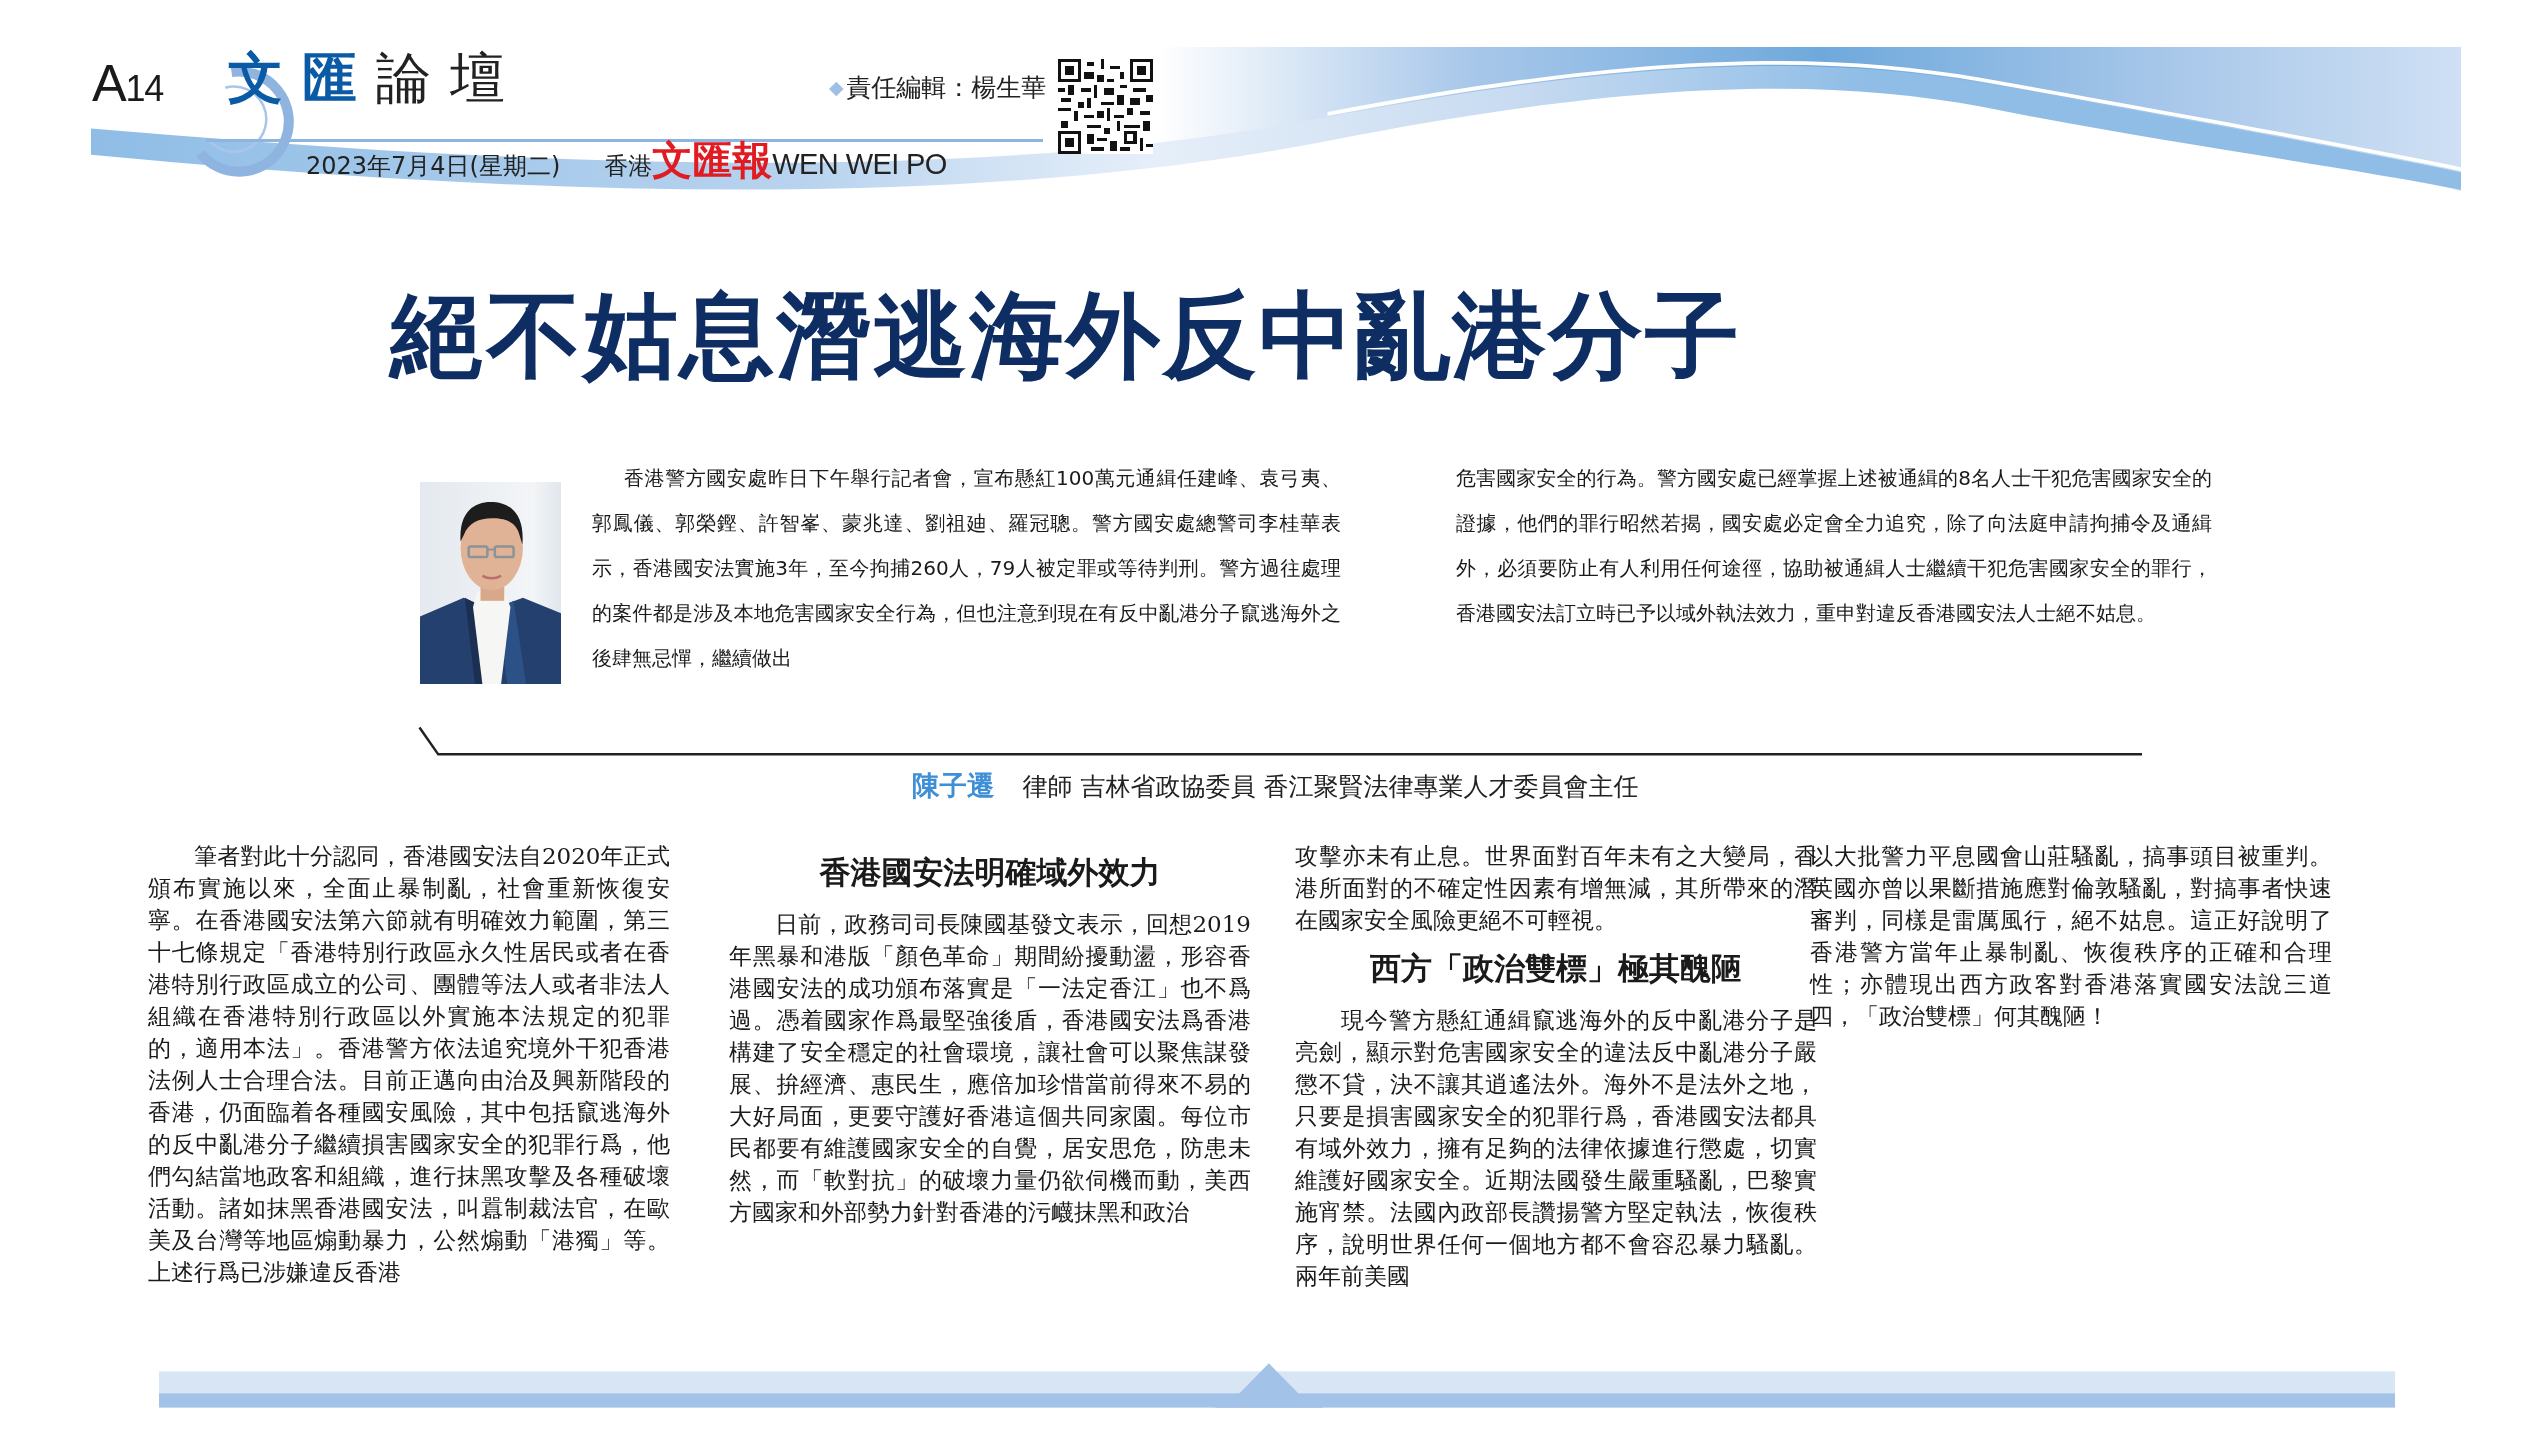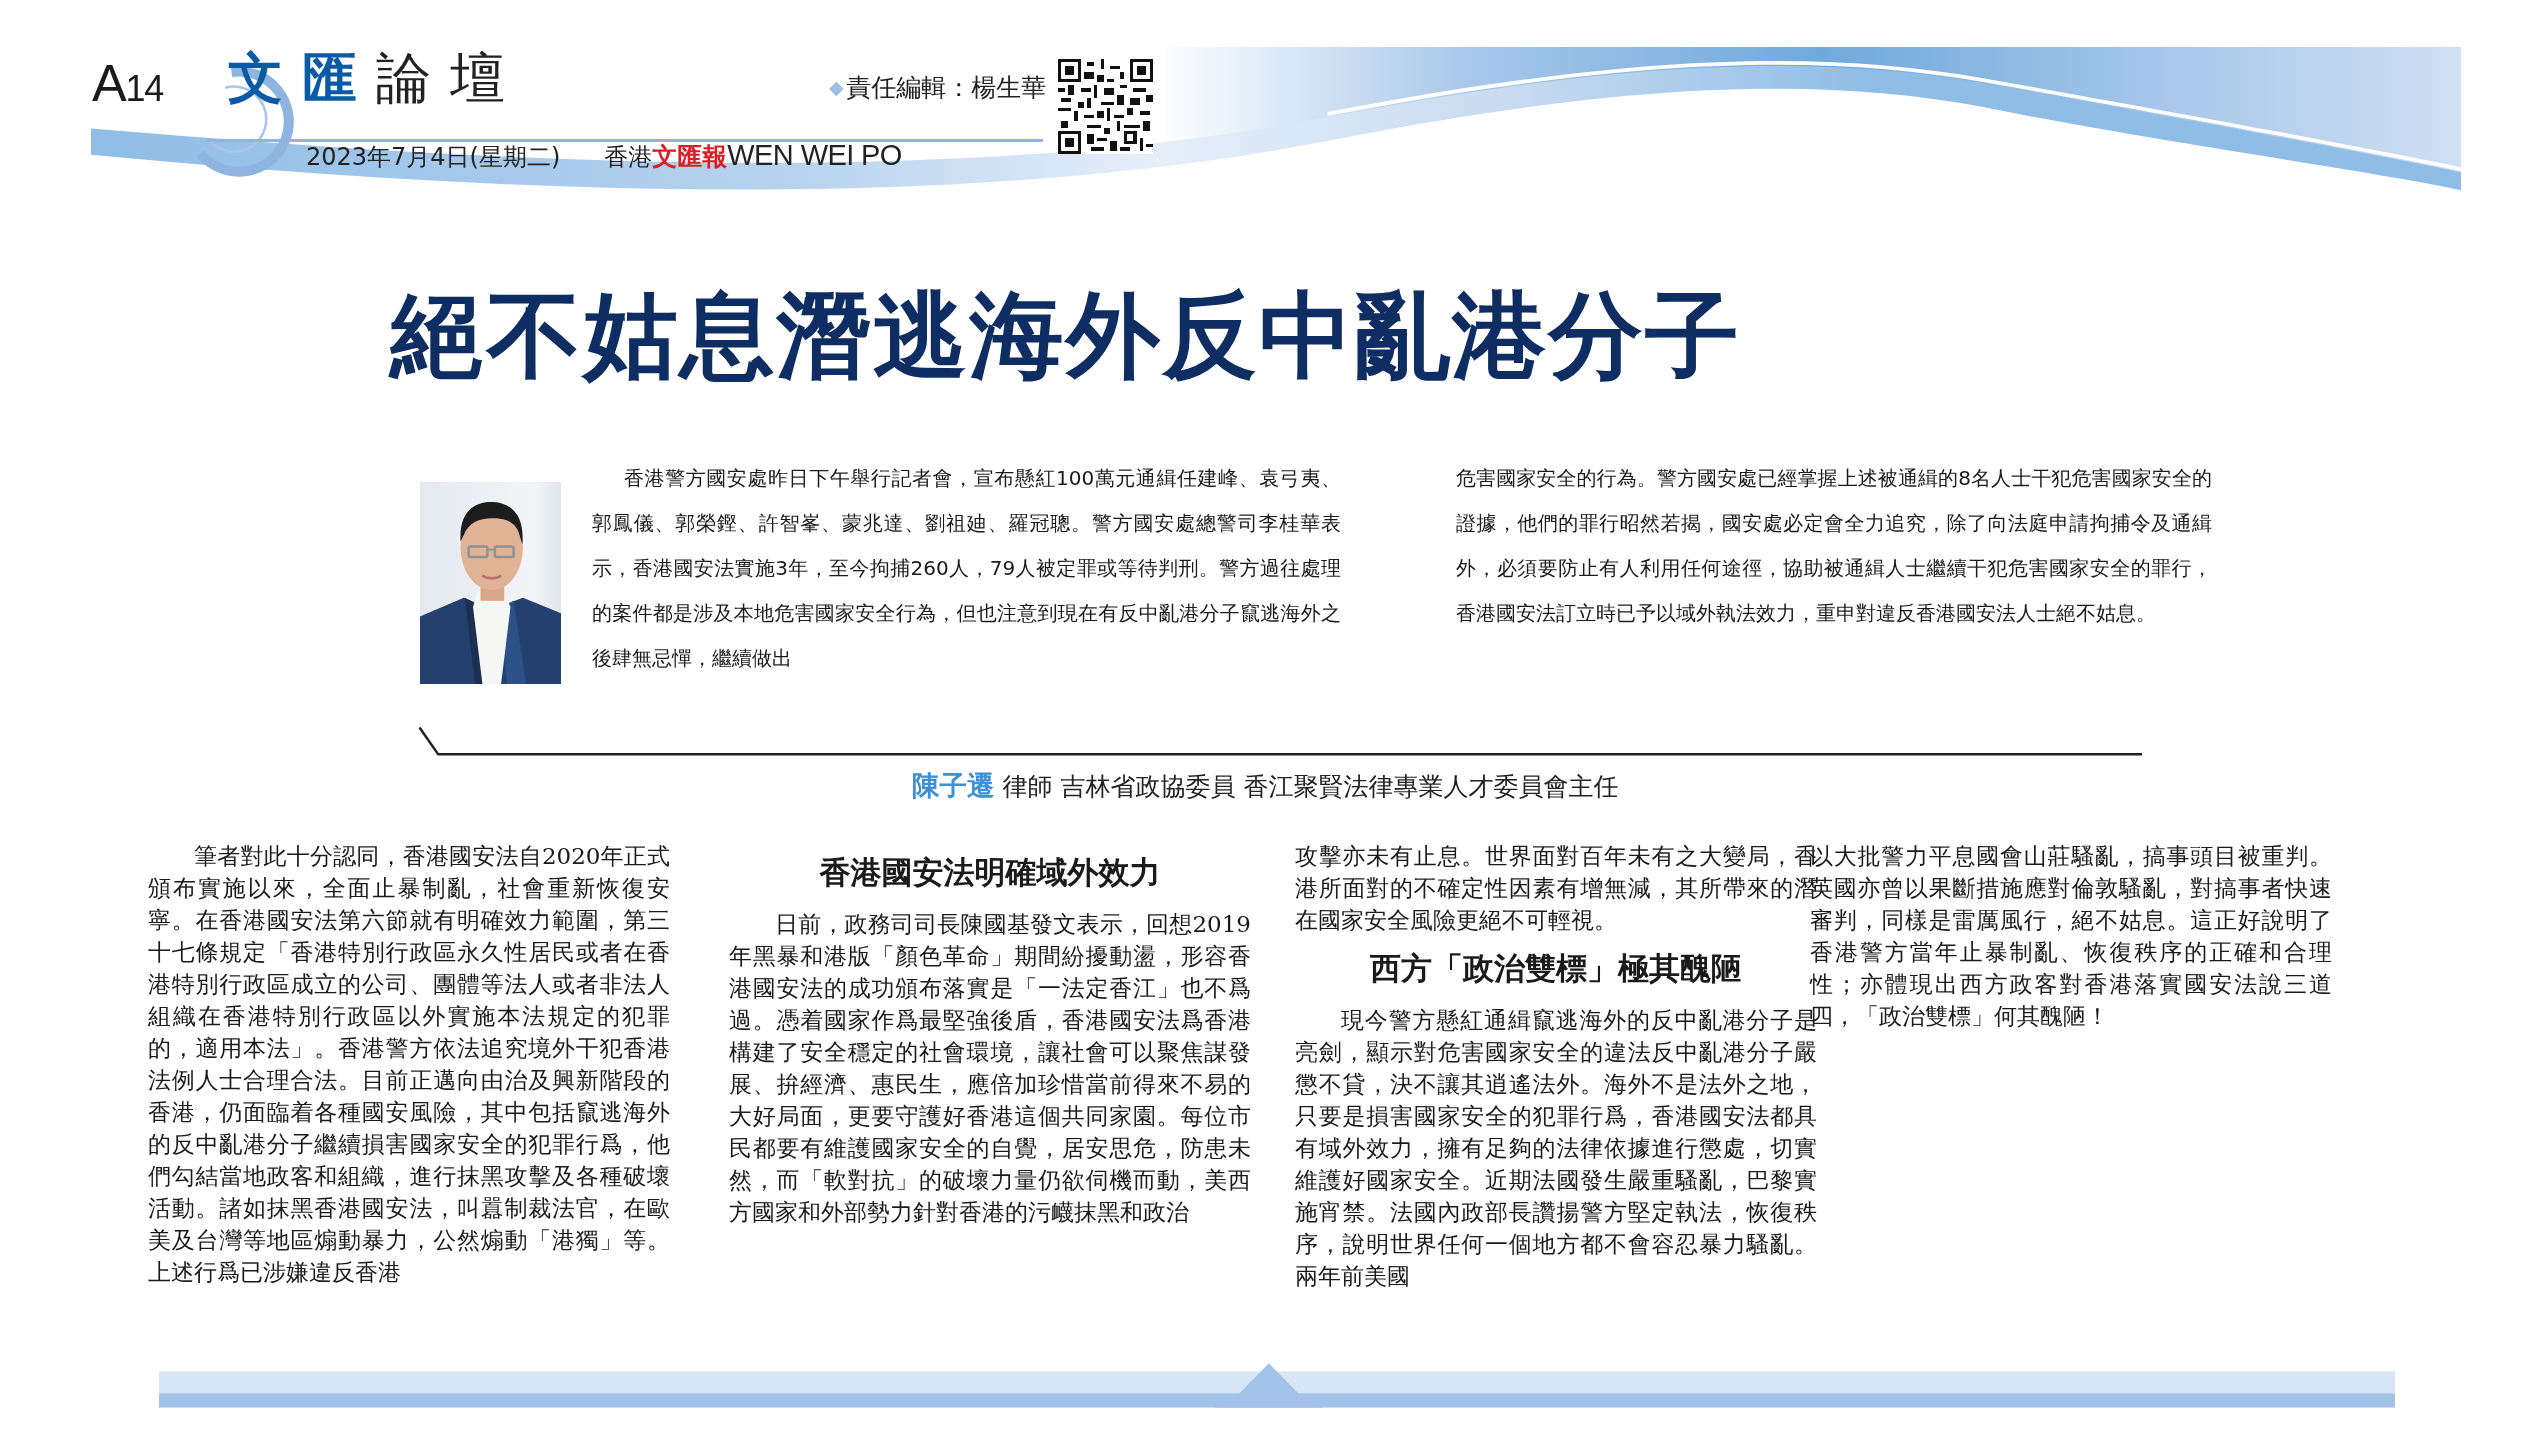--- a/index.html
+++ b/index.html
@@ -12,39 +12,39 @@
   #page-num { left:92px; top:57px; font-family:"Liberation Sans", sans-serif; font-size:52px; line-height:1; color:#1a1a1a; font-weight:300; letter-spacing:-1.2px; }
   #page-num .num { font-size:36px; }
   #section-title { left:228px; top:51px; font-size:55px; line-height:1; letter-spacing:19px; white-space:nowrap; }
   #section-title .blue { color:#0a5aa6; font-weight:bold; }
   #section-title .dark { color:#222; font-weight:normal; }
   #header-rule { left:206px; top:139px; width:837px; height:2.5px; background:#8fb4e0; }
   #editor { left:829px; top:75px; font-size:25px; line-height:1; color:#222; white-space:nowrap; }
   #editor .diamond { color:#9fbfe6; font-size:19px; vertical-align:2.5px; margin-right:2.5px; }
   #qr { left:1057px; top:59px; width:97px; height:95px; }
   #dateline { left:306px; top:141px; font-size:24px; line-height:1; color:#222; white-space:nowrap; }
-  #dateline .paper-name { color:#e11b22; font-weight:bold; font-size:25px; font-family:Liberation Serif, serif; margin-left:0px; }
+  #dateline .paper-name { color:#e11b22; font-weight:bold; font-size:40px; font-family:Liberation Serif, serif; margin-left:0px; }
   #dateline .paper-en { font-family:"Liberation Sans", sans-serif; font-size:29px; letter-spacing:-0.6px; }
   #dateline .gap { display:inline-block; width:44px; }
 
   
   #headline { left:0; width:2132px; top:284px; text-align:center; font-family:"DejaVu Serif", serif; font-weight:bold; font-size:94px; line-height:1.1; color:#0d2d63; letter-spacing:2.5px; }
 
   
   #photo { left:420px; top:482px; width:141px; height:202px; overflow:hidden; background:#e9eef3; }
 
   
   .lede { top:456px; width:749px; font-size:20px; line-height:45px; color:#1a1a1a; text-align:justify; text-align-last:left; }
   #lede-col1 { left:592px; text-indent:32px; }
   #lede-col2 { left:1456px; width:756px; }
 
   #separator { left:412px; top:718px; width:1730px; height:44px; }
 
   #byline { left:912px; top:772px; font-size:25px; line-height:1; white-space:nowrap; color:#222; }
-  #byline .name { color:#3e8fd6; font-weight:bold; font-size:27.5px; margin-right:8px; }
+  #byline .name { color:#3e8fd6; font-weight:bold; font-size:27.5px; margin-right:28px; }
 
   
   .col { top:840px; width:522px; font-size:23px; line-height:32px; color:#1a1a1a; text-align:justify; text-align-last:left; font-family:"DejaVu Serif", serif; }
   .col p { margin:0; text-indent:2em; }
   .col p.cont { text-indent:0; }
   .col h3 { margin:13.7px 0 17.5px 0; font-family:"DejaVu Sans", sans-serif; font-weight:bold; font-size:31px; line-height:37px; text-align:center; text-align-last:center; color:#1a1a1a; }
   #col1 { left:148px; }
   #col2 { left:729px; }
   #col3 { left:1295px; }
   #col4 { left:1810px; }

